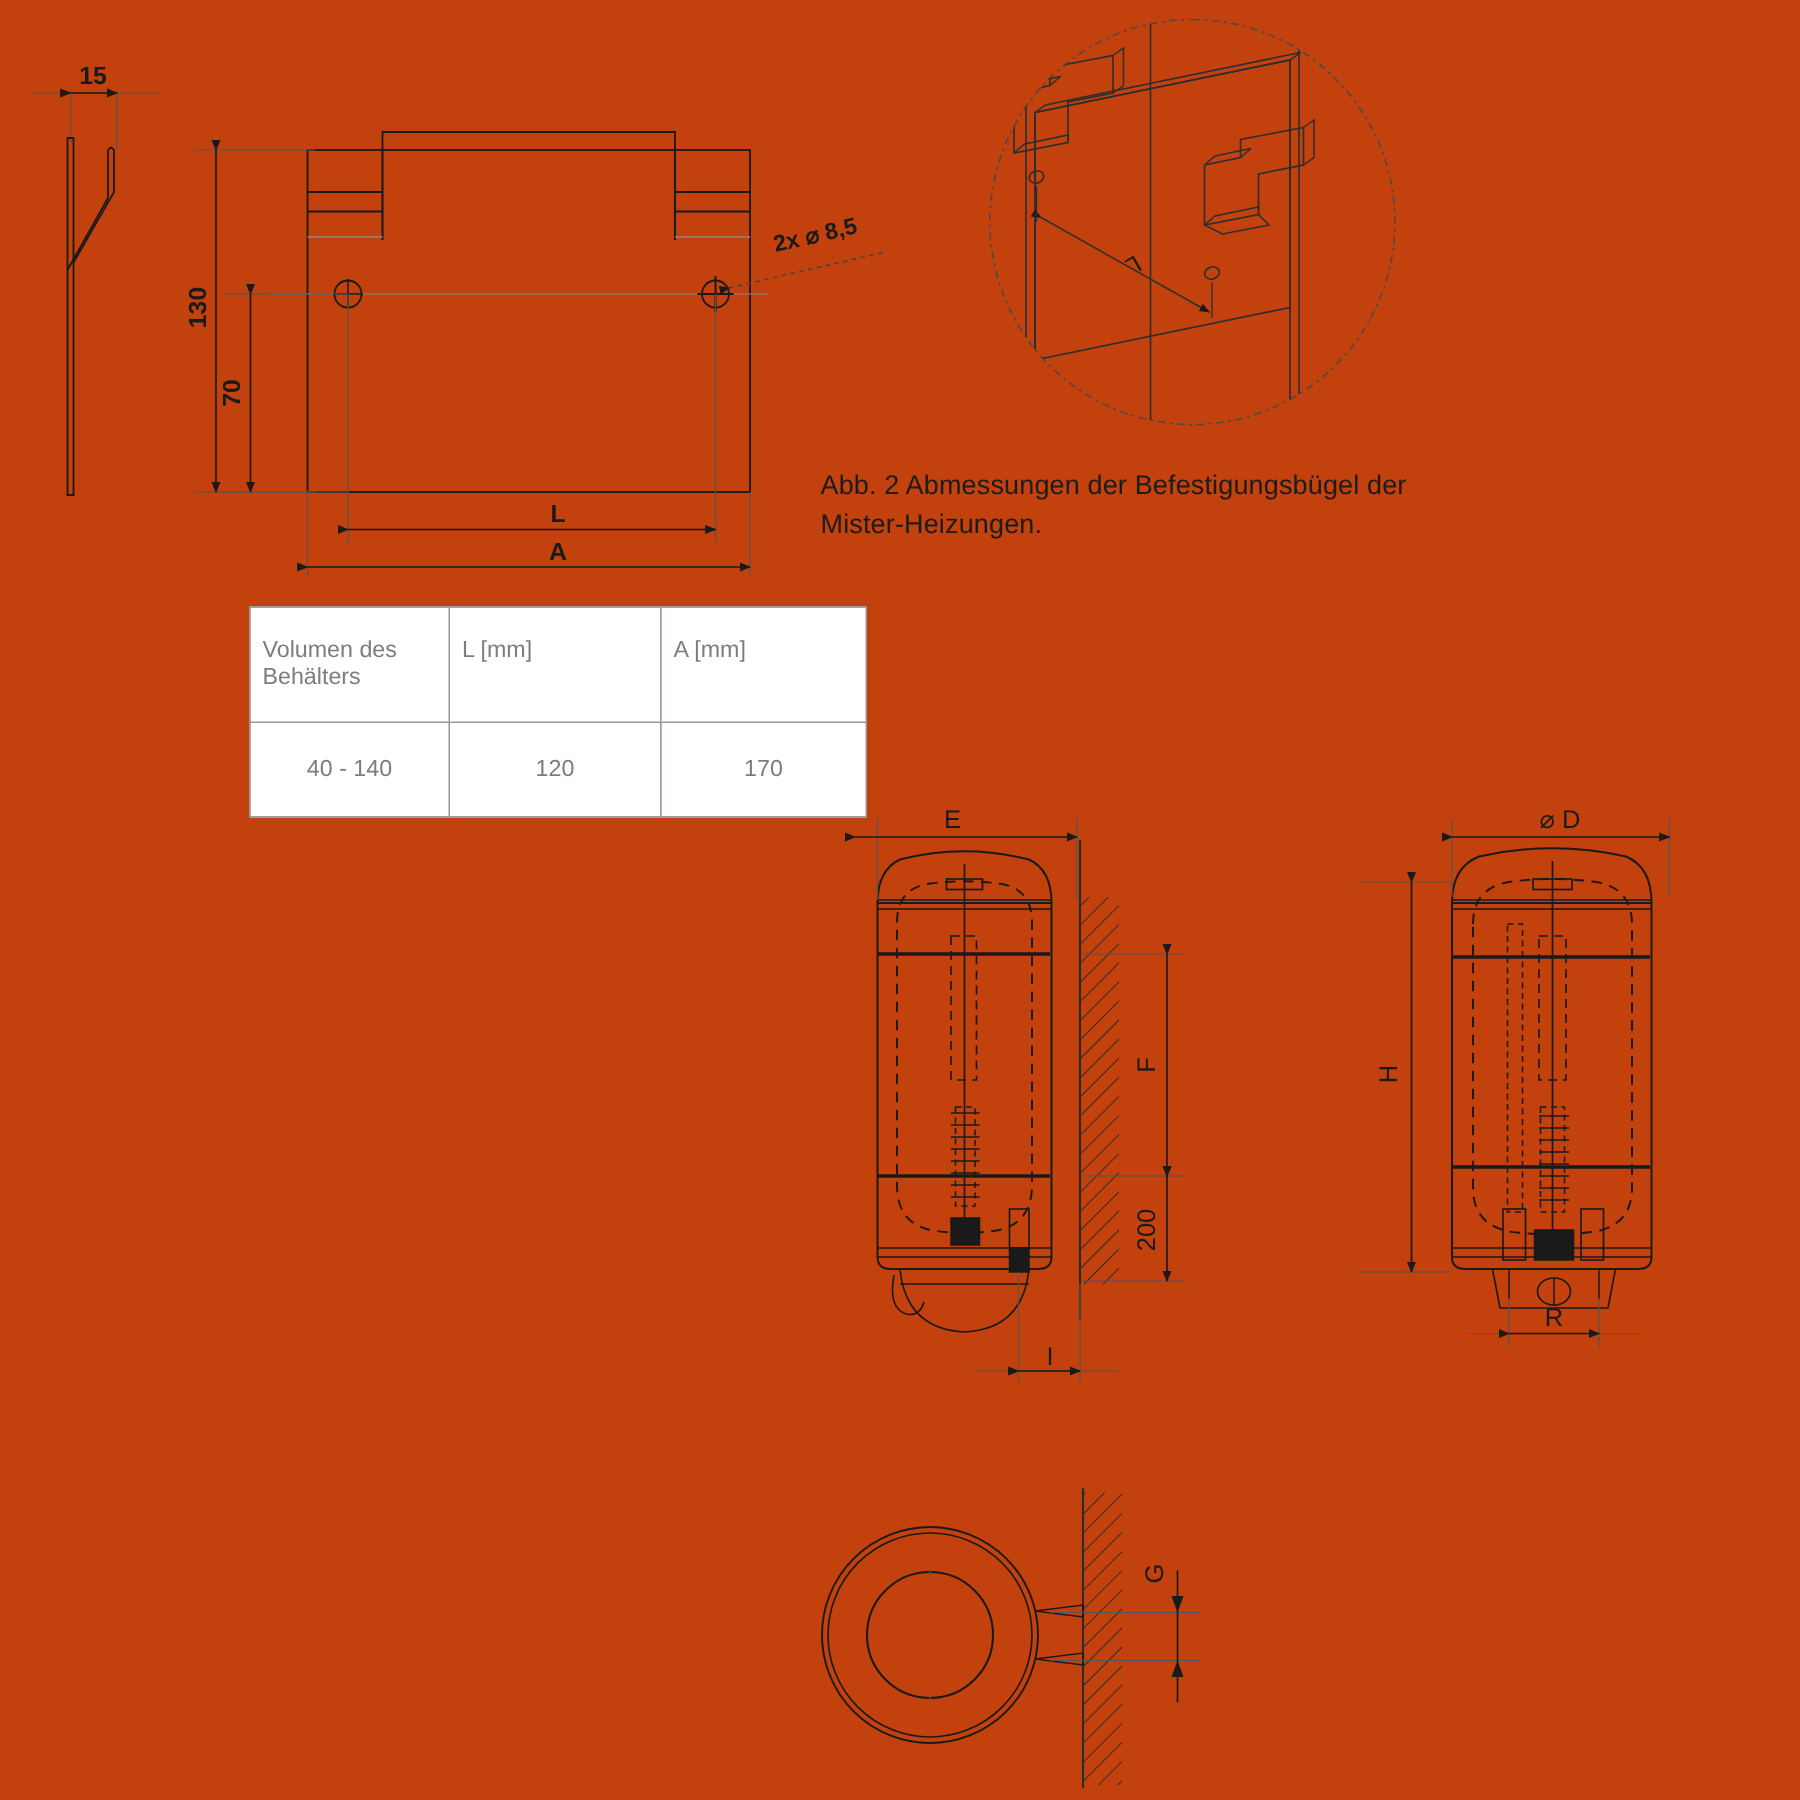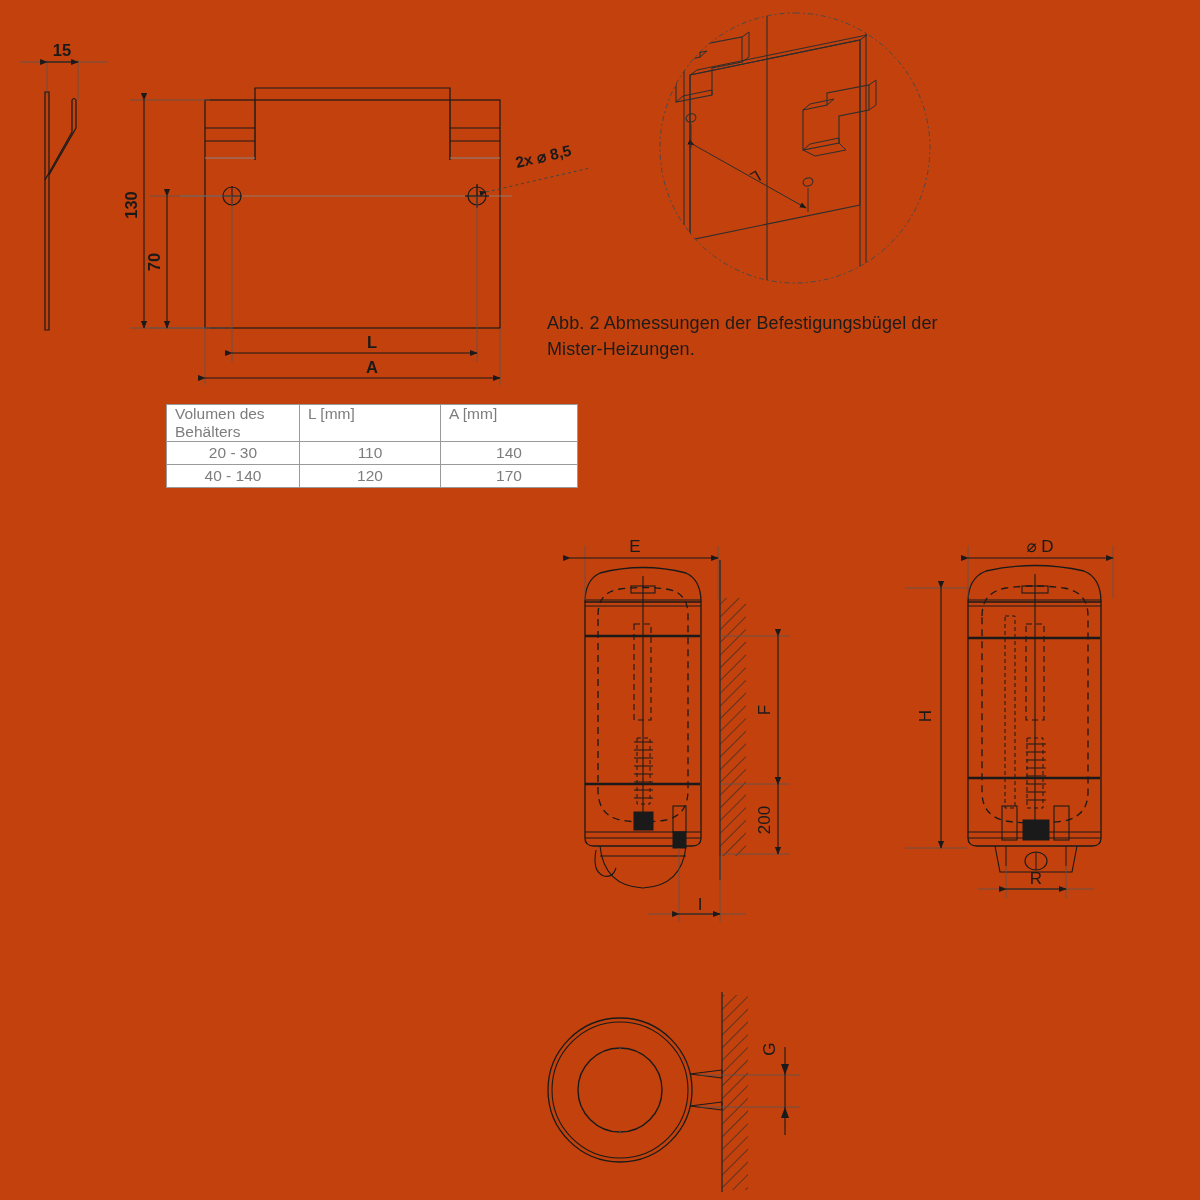--- a/index.html
+++ b/index.html
@@ -6,21 +6,21 @@
   body{width:1200px;height:1200px;font-family:"Liberation Sans",sans-serif;}
   #stage{position:relative;width:1200px;height:1200px;overflow:hidden;background:#c2410c;}
   svg{display:block;}
   .dim-txt{font-family:"Liberation Sans",sans-serif;font-weight:bold;fill:#1a1a1a;}
   .dim-txt-lt{font-family:"Liberation Sans",sans-serif;fill:#1a1a1a;}
   .caption{position:absolute;font-family:"Liberation Sans",sans-serif;font-size:18px;color:#1c1c1c;line-height:1.45;letter-spacing:0.1px;}
   #caption2{left:547px;top:310px;width:430px;}
   #caption1{left:868px;top:1040px;width:330px;font-size:16.5px;}
   #spec-table{position:absolute;left:166px;top:404px;border-collapse:collapse;}
   #spec-table td,#spec-table th{border:1px solid #9a9a9a;color:#7d7d7d;font-weight:normal;
-     font-family:"Liberation Sans",sans-serif;font-size:15.5px;padding:0 8px;background:#fff;}
+     font-family:"Liberation Sans",sans-serif;font-size:15.5px;padding:20px 8px;background:#fff;}
   #spec-table th{text-align:left;vertical-align:top;}
   #spec-table th.ctr{}
   #spec-table td{text-align:center;height:22px;}
   #spec-table .c0{width:116px;}
   #spec-table .c1{width:124px;}
   #spec-table .c2{width:120px;margin-left:36px;}
 </style>
 </head>
 <body>
 
@@ -300,25 +300,20 @@
     <tbody>
         <tr>
       <th class="c0">
         <span>Volumen des</span><br>
         <span>Behälters</span>
       </th>
       <th class="c1 ctr">L [mm]</th>
       <th class="c2 ctr">A [mm]</th>
     </tr>
     <tr>
-      <td>20 - 30</td>
-      <td>110</td>
-      <td>140</td>
-    </tr>
-    <tr>
       <td>40 - 140</td>
       <td>120</td>
       <td>170</td>
     </tr>
   </tbody>
     </table>
 
   <div class="caption" id="caption2">Abb. 2 Abmessungen der Befestigungsbügel der Mister-Heizungen.</div>
 
 </div>

